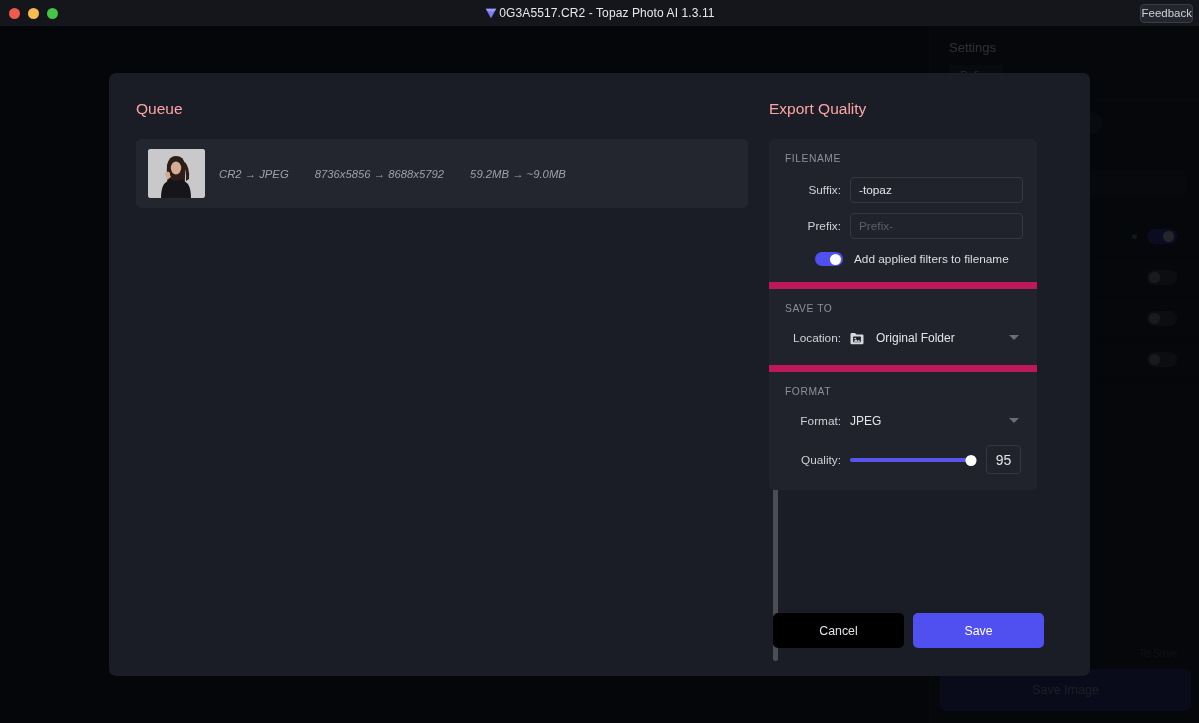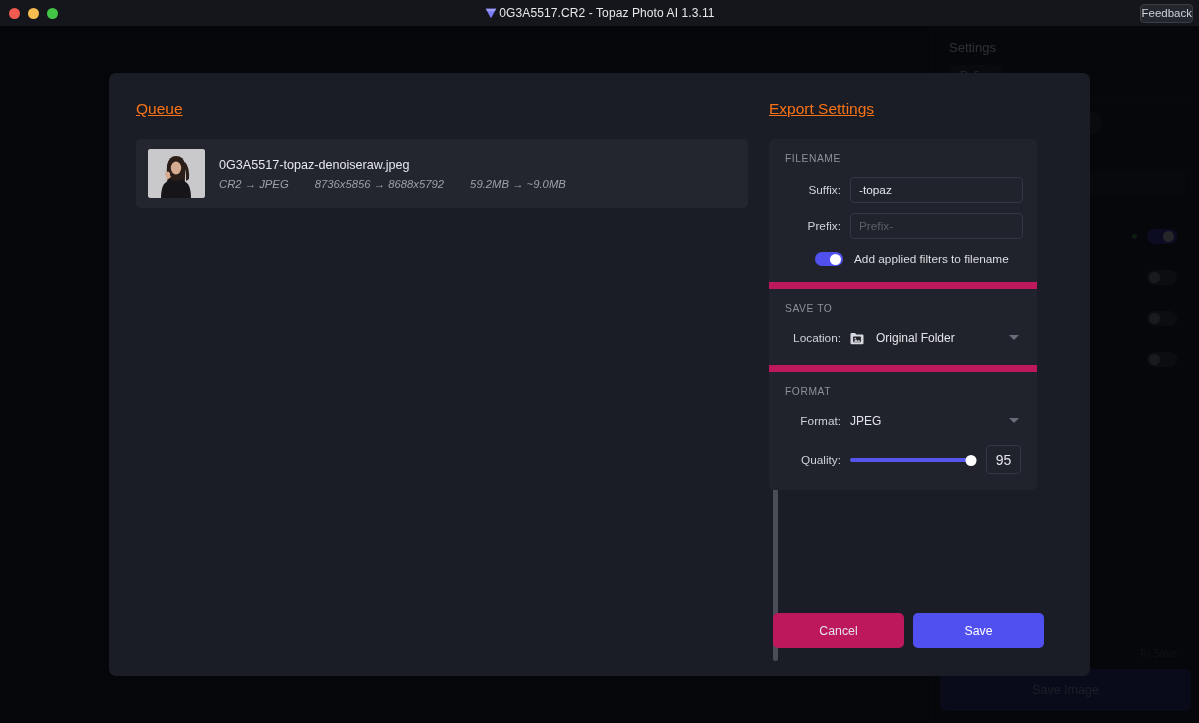--- a/index.html
+++ b/index.html
@@ -155,21 +155,21 @@
   }
   .modal-left {
     position: relative;
     width: 660px; padding: 27px 0 0 27px;
   }
   .modal-right {
     position: relative;
     width: 321px; padding: 27px 0 0 0;
   }
   .section-title {
-    color: #f97316; font-size: 15.5px; font-weight: 400; text-decoration: underline;
+    color: #fca5a5; font-size: 15.5px; font-weight: 400;
   }
 
   
   .queue-scroll {
     position: relative;
     margin-top: 21px;
     width: 618px; height: 522px;
   }
   .queue-item {
     display: flex; align-items: center; gap: 14px;
@@ -303,21 +303,21 @@
     position: absolute; bottom: 28px; left: 4px;
     display: flex; gap: 9px;
   }
   .btn {
     width: 131px; height: 35px;
     border-radius: 5px; border: none;
     font-size: 12.3px;
     font-family: "Liberation Sans", sans-serif;
     cursor: pointer;
   }
-  .btn.cancel { background: #be185d; color: #e2e3e8; }
+  .btn.cancel { background: #000000; color: #e2e3e8; }
   .btn.save   { background: #5050f0; color: #ffffff; }
 </style>
 </head>
 <body>
 
 <div id="app">
 
   <div class="bg-app">
     <div class="bg-canvas"></div>
     <div class="bg-rightpanel">
@@ -392,37 +392,36 @@
               <ellipse cx="28" cy="20" rx="9" ry="11" fill="#3b2a24"></ellipse>
               <path d="M19 16 q2-9 9-9 q8 0 9 9 q1 14 -2 26 l-14 0 q-3 -12 -2 -26 Z" fill="#2b1d18"></path>
               <ellipse cx="28" cy="19" rx="5.2" ry="6.4" fill="#d6ab92"></ellipse>
               <path d="M22 30 q6 4 12 0 l6 5 q3 5 3 14 l-30 0 q0-9 3-14 Z" fill="#16161a"></path>
               <path d="M20 22 q-3 5 -1 9 l4 -3 Z" fill="#d6ab92"></path>
               <rect x="17" y="23" width="5" height="4" rx="1.6" fill="#d6ab92"></rect>
               <path d="M37 13 q5 6 4 17 l-3 2 q1 -12 -4 -17 Z" fill="#2b1d18"></path>
             </svg>
           </div>
           <div>
-            <div class="q-name">0G3A5517-topaz-denoiseraw.jpeg</div>
             <div class="q-meta">
               <span>CR2 → JPEG</span>
               <span>8736x5856 → 8688x5792</span>
               <span>59.2MB → ~9.0MB</span>
             </div>
           </div>
         </div>
 
         <div class="scrollbar-track">
           <div class="scrollbar-thumb"></div>
         </div>
       </div>
     </div>
 
     <div class="modal-right">
-      <div class="section-title">Export Settings</div>
+      <div class="section-title">Export Quality</div>
 
       <div class="settings-card">
 
         <div class="card-block">
           <div class="block-label">FILENAME</div>
 
           <div class="field-row">
             <span class="field-label">Suffix:</span>
             <input class="text-input" type="text" value="-topaz" style="">
           </div>

